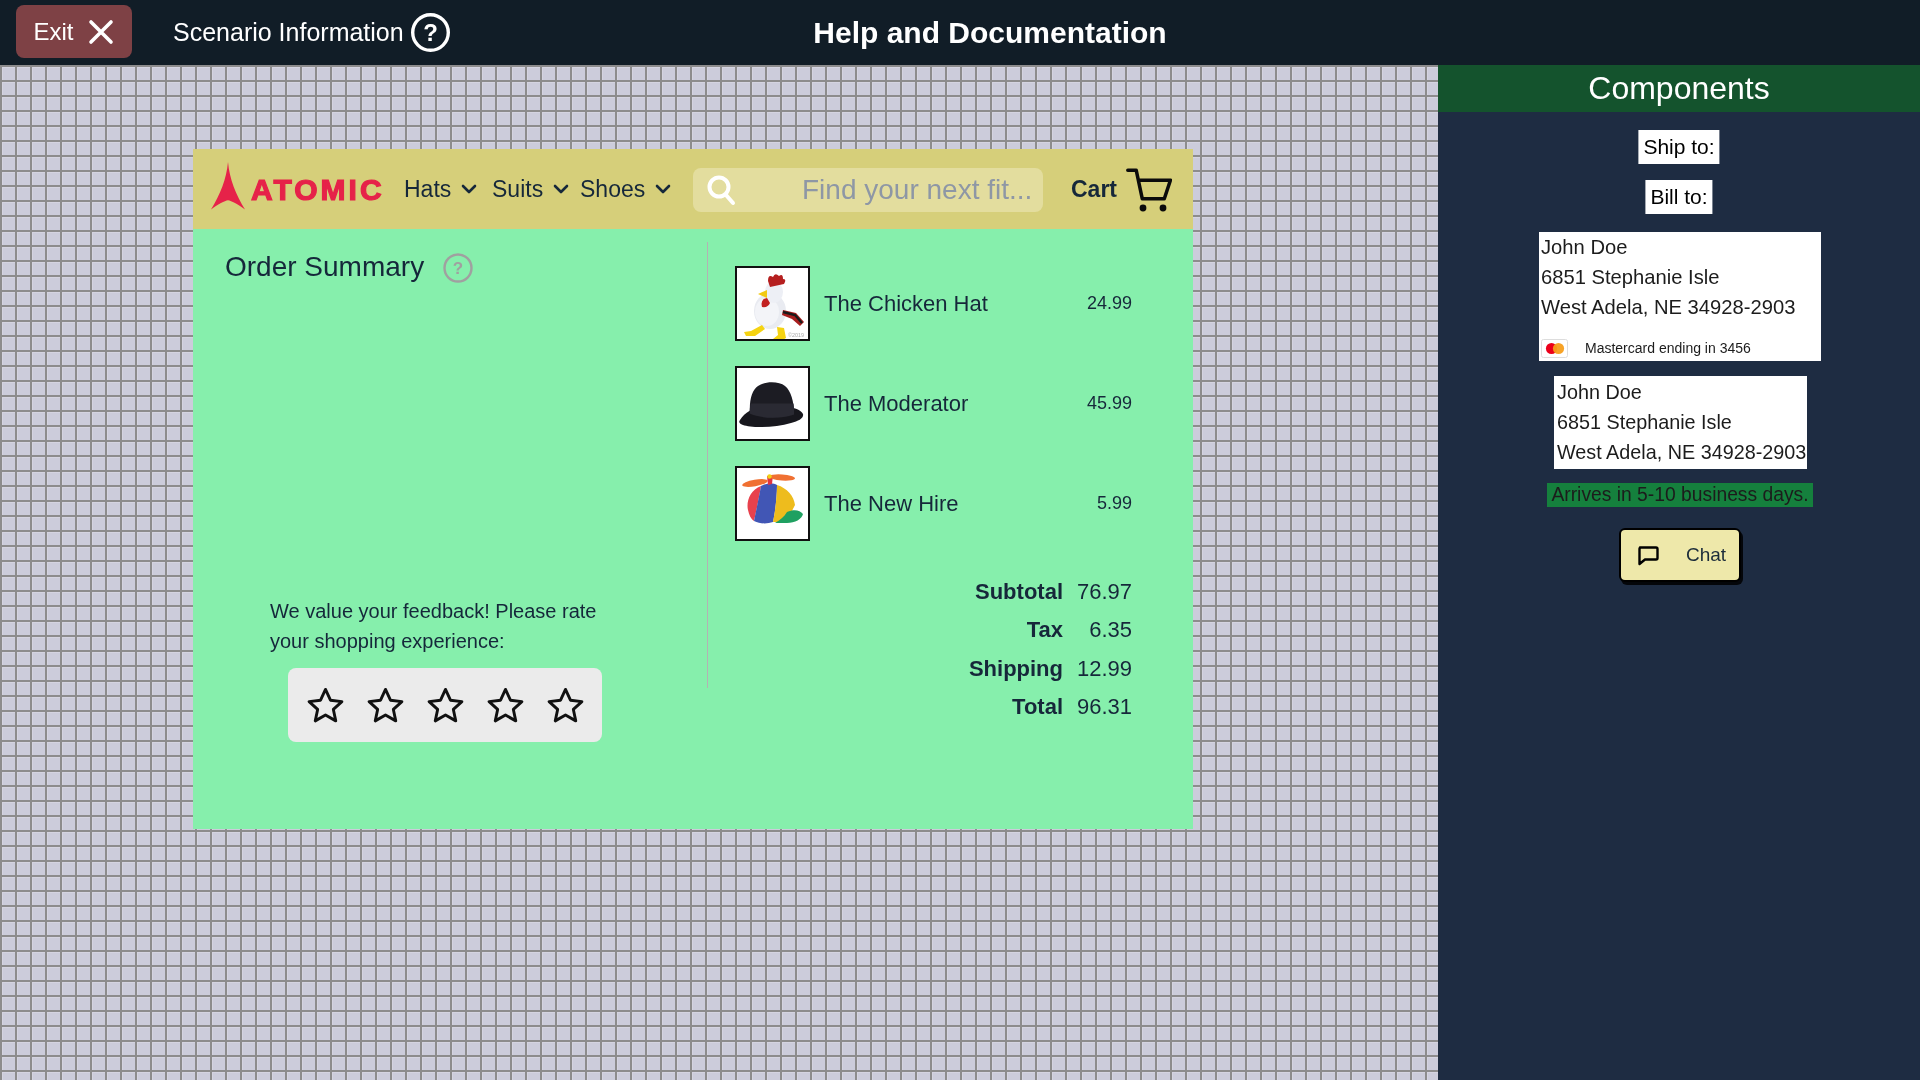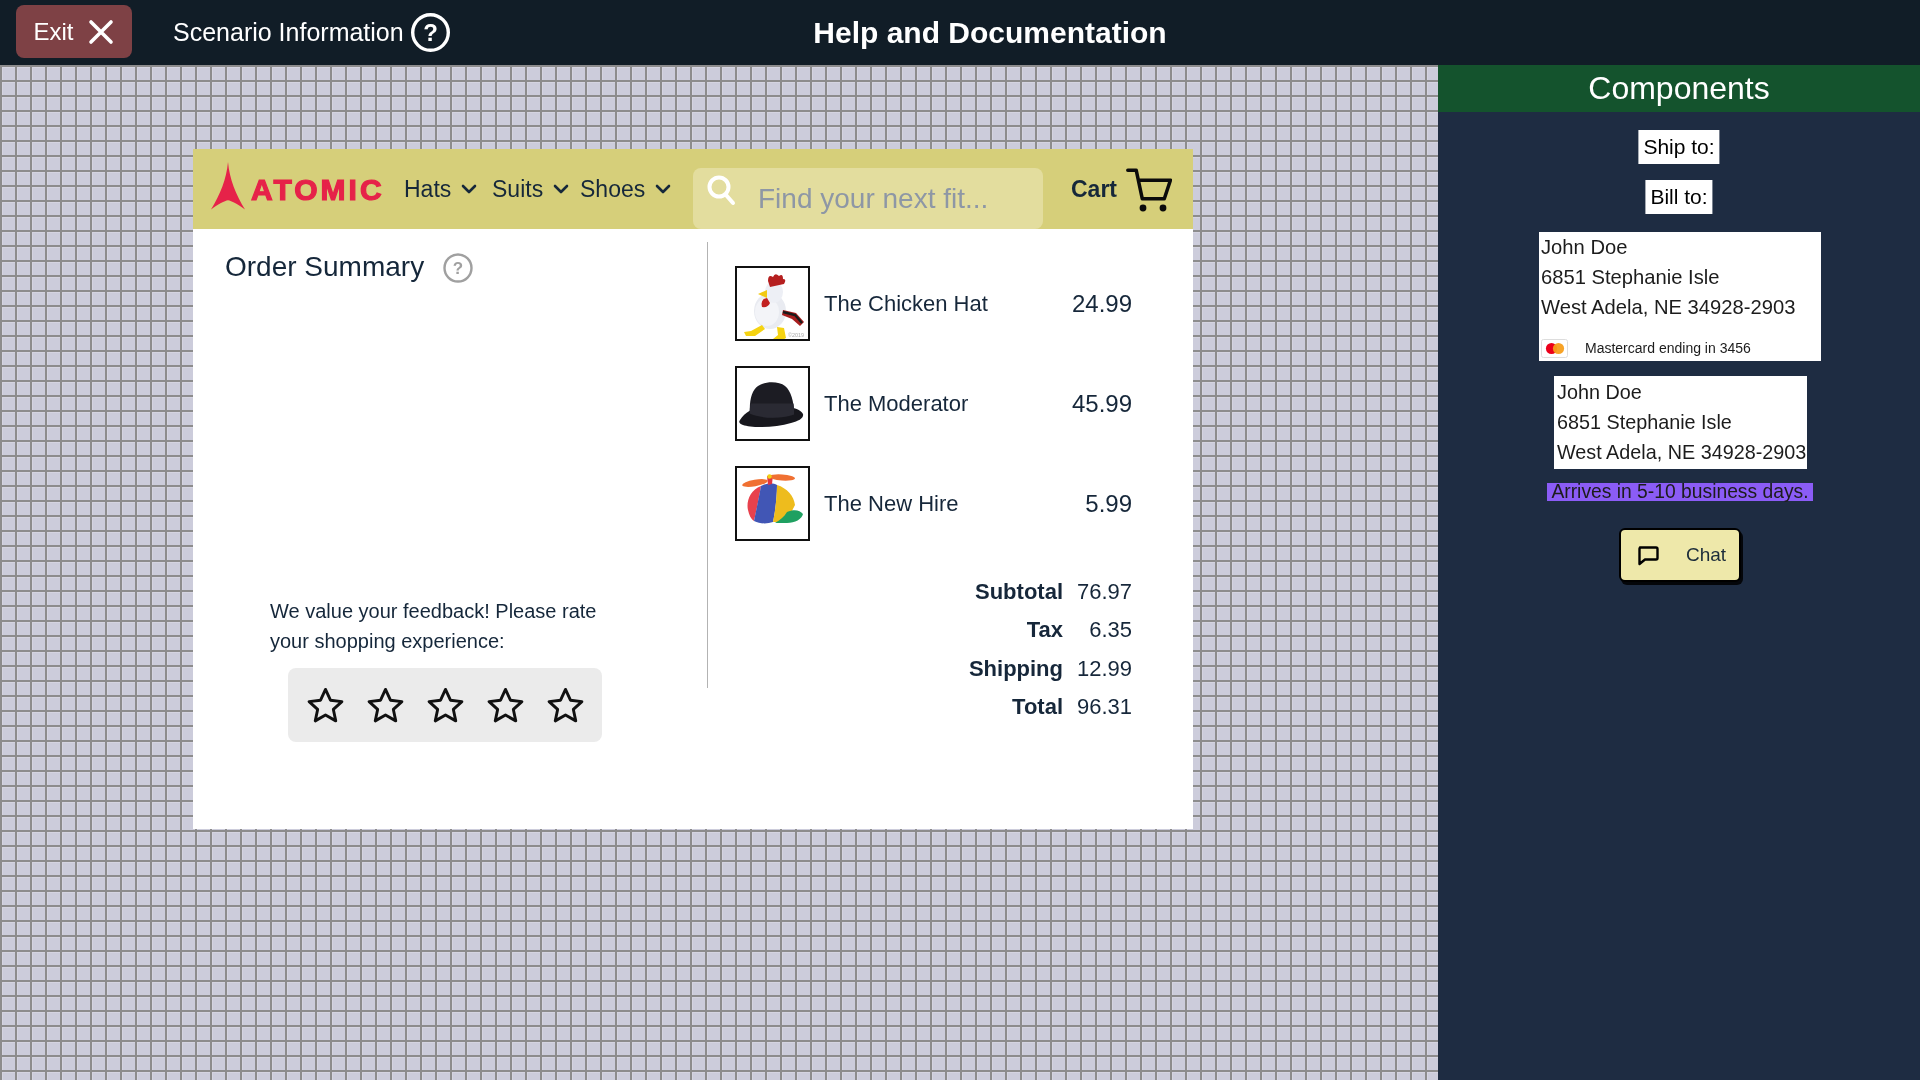--- a/index.html
+++ b/index.html
@@ -16,49 +16,49 @@
     background-size:15px 15px;
   }
   
   #topbar { position:absolute; left:0; top:0; width:1920px; height:65px; background:#111d27; color:#fff; }
   #exitbtn { position:absolute; left:16px; top:5px; width:116px; height:53px; background:#7e4145; border-radius:8px; display:flex; align-items:center; justify-content:center; gap:13px; }
   #exitbtn span { font-size:24px; color:#fff; }
   #scenario { position:absolute; left:173px; top:0; height:65px; display:flex; align-items:center; gap:6px; font-size:25px; }
   #title { position:absolute; left:0; top:0; width:1980px; height:65px; display:flex; align-items:center; justify-content:center; font-size:30px; font-weight:bold; }
   #submit { position:absolute; right:26px; top:0; height:65px; display:flex; align-items:center; gap:16px; font-size:25px; }
   
-  #card { position:absolute; left:193px; top:149px; width:1000px; height:680px; background:#ffffff; }
+  #card { position:absolute; left:193px; top:149px; width:1000px; height:680px; background:#86efac; }
   #storehead { position:absolute; left:0; top:0; width:1000px; height:80px; background:#d6cf7a; }
   #logo { position:absolute; left:18px; top:13px; }
   #logotext { position:absolute; left:58px; top:24px; font-size:30px; font-weight:bold; color:#e62249; letter-spacing:3px; -webkit-text-stroke:1.2px #e62249; }
   .nav { position:absolute; top:0; height:80px; display:flex; align-items:center; gap:10px; font-size:23px; color:#16283a; }
-  #searchbox { position:absolute; left:500px; top:19px; width:350px; height:61px; background:#e3dd9e; border-radius:8px; display:flex; align-items:center; }
+  #searchbox { position:absolute; left:500px; top:19px; width:350px; height:44px; background:#e3dd9e; border-radius:8px; display:flex; align-items:center;padding-left:44px; }
   #searchbox .ph { font-size:28px; color:#8e97a5; margin-left:65px; }
   #cartlbl { position:absolute; left:878px; top:0; height:80px; display:flex; align-items:center; font-size:23px; color:#16283a;font-weight:bold; }
   #carticon { position:absolute; left:933px; top:19px; }
   
   #ordertitle { position:absolute; left:32px; top:102px; font-size:28px; color:#15273a; }
   #orderq { position:absolute; left:250px; top:104px; }
   #divider { position:absolute; left:514px; top:93px; width:1px; height:446px; background:#b3b3b3; }
   .prodimg { position:absolute; left:542px; width:75px; height:75px; border:2px solid #111; background:#fff; }
   .prodname { position:absolute; left:631px; height:75px; display:flex; align-items:center; font-size:22px; color:#16273a; }
-  .prodprice { position:absolute; right:61px; height:75px; display:flex; align-items:center; font-size:24px; color:#16273a; }
+  .prodprice { position:absolute; right:61px; height:75px; display:flex; align-items:center; font-size:18px; color:#16273a; }
   .tlabel { position:absolute; right:130px; font-weight:bold; font-size:22px; line-height:22px; color:#16273a;margin-left:44px; }
   .tval { position:absolute; right:61px; font-size:22px; line-height:22px; color:#16273a; }
   #feedback { position:absolute; left:77px; top:447px; font-size:20px; color:#15273a; line-height:30px; }
   #stars { position:absolute; left:95px; top:519px; width:314px; height:74px; background:#ebebeb; border-radius:8px; display:flex; align-items:center; justify-content:center; gap:19px; }
   
   #sidebar { position:absolute; left:1438px; top:65px; width:482px; height:1015px; background:#1e2c42; }
   #comp { position:absolute; left:0; top:0; width:482px; height:47px; background:#14532d; color:#fff; font-size:32px; display:flex; align-items:center; justify-content:center; }
   .wlabel { position:absolute; left:50%; transform:translateX(-50%); background:#fff; color:#000; font-size:21px; padding:5px 5px; white-space:nowrap; }
   #addr1 { position:absolute; left:101px; top:167px; width:282px; height:129px; background:#fff; font-size:20.2px; color:#1c1c1c; padding:0 0 0 2px; line-height:30px; white-space:nowrap; }
   #mcrow { display:flex; align-items:center; margin-top:11px; }
   #mcrow .mctext { margin-left:17px; font-size:14px; }
   #addr2 { position:absolute; left:116px; top:311px; width:253px; height:93px; background:#fff; font-size:19.8px; color:#1c1c1c; padding:1px 0 0 3px; line-height:30px; white-space:nowrap; overflow:hidden; }
-  #arrives { position:absolute; left:109px; top:418px; width:266px; height:18px; background:#8b5cf6; font-size:19.3px; color:#1c1c1c; display:flex; align-items:center; justify-content:center; white-space:nowrap; }
+  #arrives { position:absolute; left:109px; top:418px; width:266px; height:24px; background:#15803d; font-size:19.3px; color:#1c1c1c; display:flex; align-items:center; justify-content:center; white-space:nowrap; }
   #chatbtn { position:absolute; left:181px; top:463px; width:122px; height:54px; background:#eee8aa; border:2px solid #000; border-radius:6px; display:flex; align-items:center; box-shadow:2px 3px 0 0 rgba(0,0,0,0.85);text-align:right; }
   #chatbtn span { font-size:19px; color:#1c2c3a; margin-left:27px; }
 </style>
 </head>
 <body>
 <div id="stage">
   <div id="grid"></div>
 
   <div id="topbar">
     <div id="title">Help and Documentation</div>

